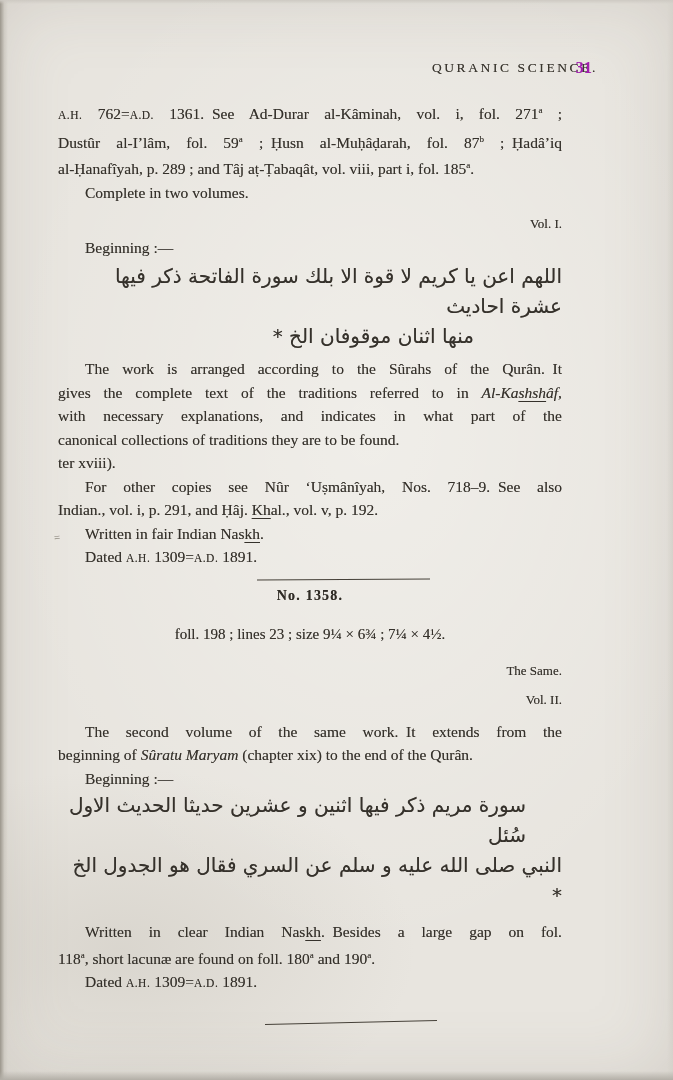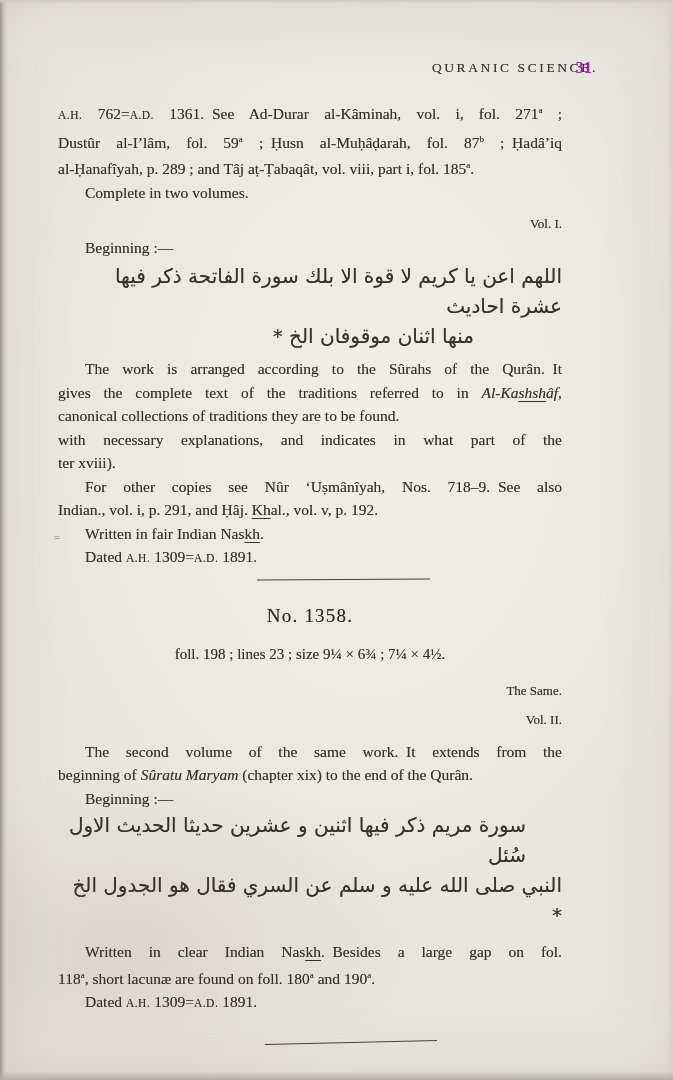--- a/index.html
+++ b/index.html
@@ -39,21 +39,21 @@
   .line.ar-ind1{padding-right:88px;}
   .line.ar-ind2{padding-right:36px;}
 
   .b-vol1h{margin-top:8px;}
   .center-line{text-align:right;font-size:13px;line-height:23.5px;text-shadow:0 0 .55px rgba(48,43,36,.5);}
   .b-ar1{margin-top:2px;}
   .b-vol1d{margin-top:6px;}
   .divider{height:0;border-top:1.6px solid #454038;}
   .d1{width:173px;margin:8px 0 0 199px;transform:rotate(-.25deg);}
   .d2{width:172px;margin:26px 0 0 207px;transform:rotate(-1.4deg);}
-  .no-heading{margin-top:23px;text-align:center;font-size:19px;line-height:26px;font-weight:400;
+  .no-heading{margin-top:3px;text-align:center;font-size:14px;line-height:26px;font-weight:700;
               letter-spacing:1.2px;color:#2f2b25;text-shadow:0 0 .6px rgba(45,40,33,.55);}
   .size-line{margin-top:13px;text-align:center;font-size:15px;line-height:24px;text-shadow:0 0 .5px rgba(48,43,36,.5);}
   .t-same{margin-top:13px;}
   .b-vol2h{margin-top:6px;}
   .b-vol2i{margin-top:8px;}
   .b-vol2d{margin-top:10px;}
 
   .artifact{position:absolute;color:#817c72;}
   .pencil{left:54px;top:531px;font-size:11px;transform:rotate(-8deg);}
 </style>
@@ -85,22 +85,22 @@
     <div class="line ind">Beginning :—</div>
 
     <div class="block b-ar1">
         <div class="line ar" dir="rtl"><span>اللهم اعن يا كريم لا قوة الا بلك سورة الفاتحة ذكر فيها عشرة احاديث</span></div>
         <div class="line ar ar-ind1" dir="rtl"><span>منها اثنان موقوفان الخ *</span></div>
       </div>
 
     <div class="block b-vol1d">
         <div class="line ind j"><span>The work is arranged according to the Sûrahs of the Qurân. It</span></div>
         <div class="line j"><span>gives the complete text of the traditions referred to in </span><span class="i">Al-Ka</span><span class="iu">shsh</span><span class="i">âf,</span></div>
+        <div class="line j"><span>with necessary explanations, and indicates in what part of the</span></div>
         <div class="line "><span>canonical collections of traditions they are to be found.</span></div>
-        <div class="line j"><span>with necessary explanations, and indicates in what part of the</span></div>
         <div class="line "><span>ter xviii).</span></div>
         <div class="line ind j"><span>For other copies see Nûr ‘Uṣmânîyah, Nos. 718–9. See also</span></div>
         <div class="line "><span>Indian., vol. i, p. 291, and Ḥâj. </span><span class="u">Kh</span><span>al., vol. v, p. 192.</span></div>
         <div class="line ind"><span>Written in fair Indian Nas</span><span class="u">kh</span><span>.</span></div>
         <div class="line ind"><span>Dated </span><span class="sc">A.H.</span><span> 1309=</span><span class="sc">A.D.</span><span> 1891.</span></div>
       </div>
 
     <div class="divider d1"></div>
 
     <div class="no-heading">No. 1358.</div>

